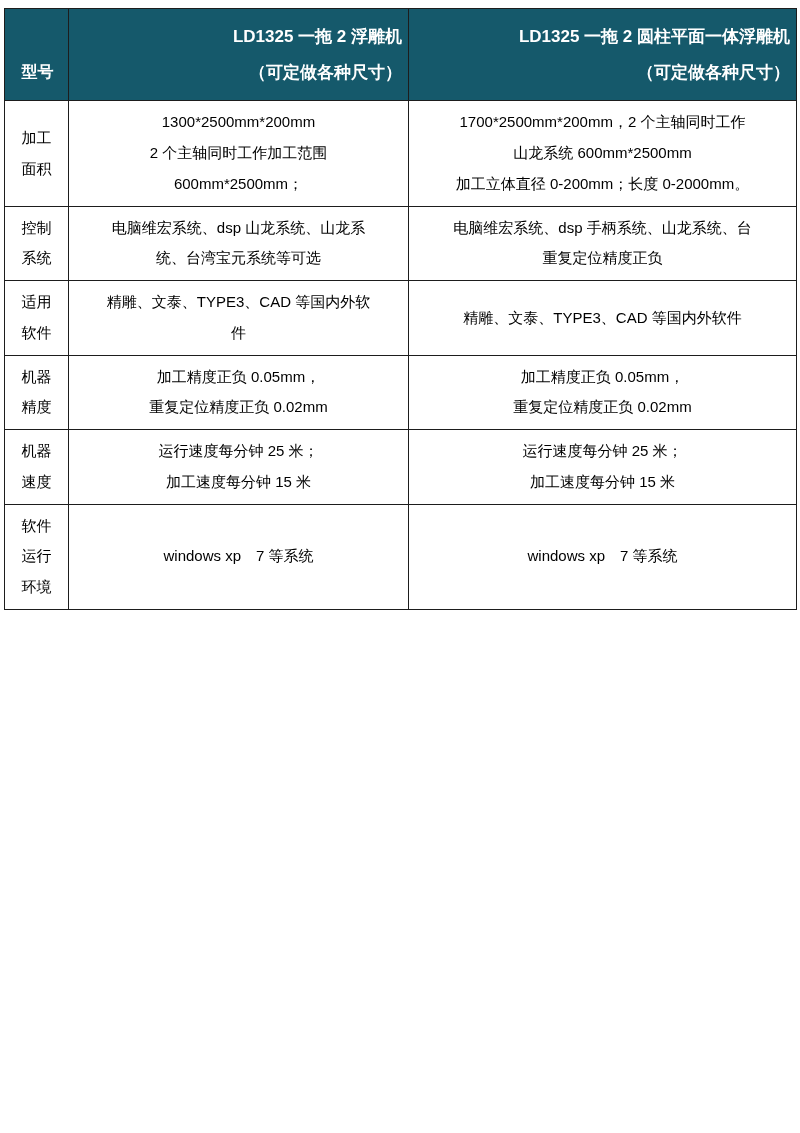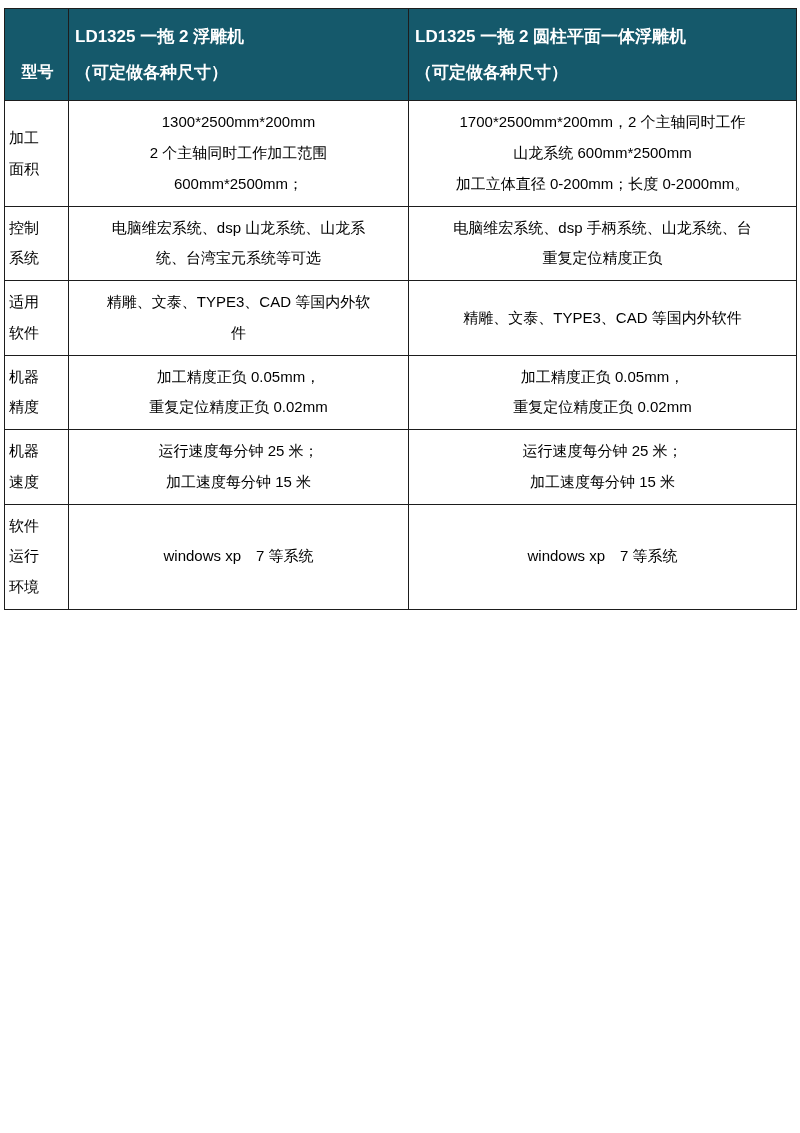--- a/index.html
+++ b/index.html
@@ -25,50 +25,50 @@
     table-layout: fixed;
     margin: 0 auto;
   }
   table.spec col.c0 { width: 64px; }
   table.spec col.c1 { width: 340px; }
   table.spec col.c2 { width: 388px; }
 
   table.spec td, table.spec th {
     border: 1px solid #1d1d1d;
     vertical-align: middle;
-    padding: 6px 4px;
+    padding: 6px 10px;
     font-size: 15px;
     line-height: 2.05;
   }
 
   
   tr.head th {
     background: #15596b;
     color: #ffffff;
     font-weight: bold;
     font-size: 17px;
-    text-align: left;
+    text-align: right;
     line-height: 2.1;
     padding: 10px 6px;
   }
   tr.head th.corner {
     background: #15596b;
     color: #ffffff;
     text-align: center;
     vertical-align: bottom;
     font-size: 16px;
     font-weight: bold;
     padding-left: 8px;
     padding-bottom: 12px;
   }
   th .hline { display: block; }
 
   
   td.rowlabel {
-    text-align: left;
+    text-align: center;
     padding-left: 8px;
     font-size: 15px;
     line-height: 2.2;
     vertical-align: middle;
   }
   td.rowlabel span { display: block; }
 
   td.cell {
     text-align: center;
   }

